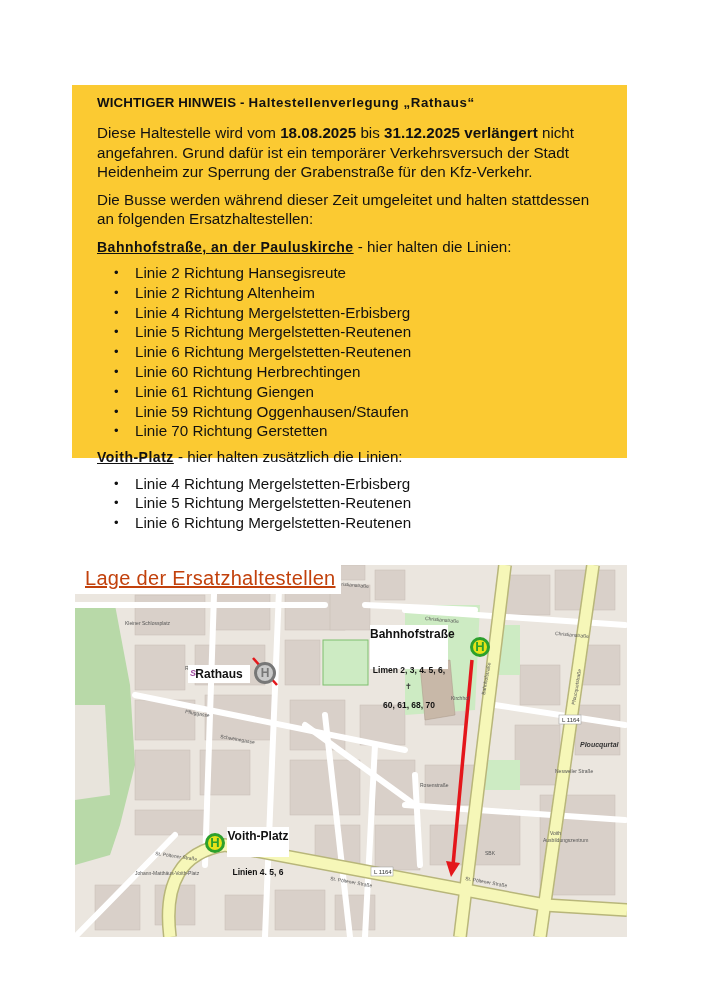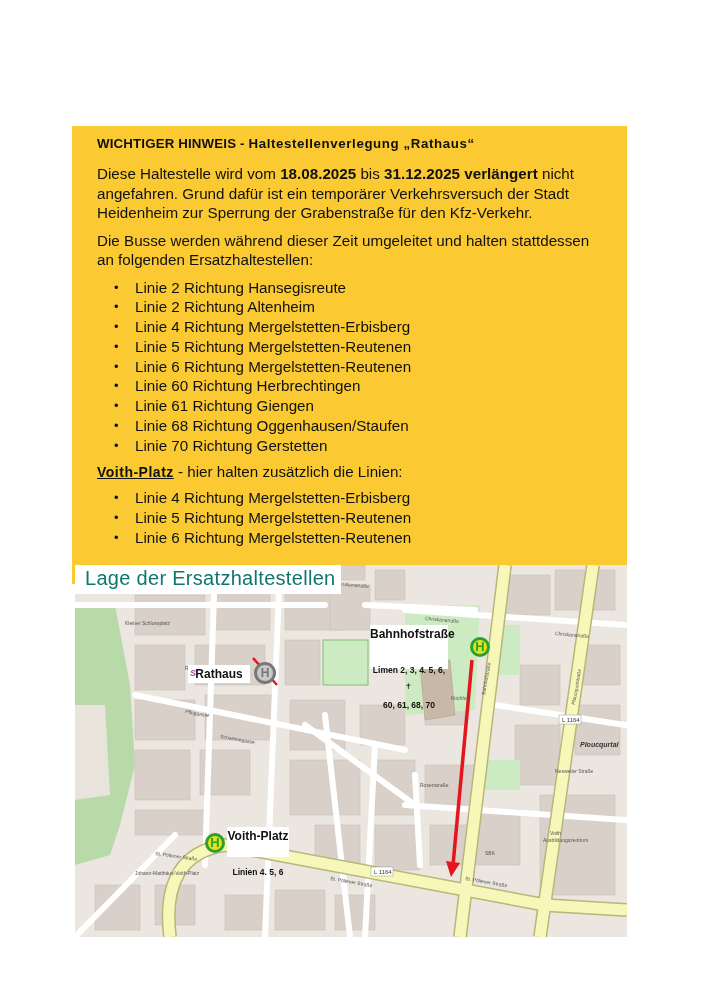--- a/index.html
+++ b/index.html
@@ -1,54 +1,57 @@
 <!DOCTYPE html>
 <html><head>
 <meta charset="utf-8">
 <style>
   html, body { margin:0; padding:0; background:#ffffff; }
   body { width:710px; height:1004px; position:relative; overflow:hidden; font-family:"Liberation Sans", sans-serif; color:#111; }
-  .notice { position:absolute; left:72px; top:85px; width:555px; height:458px; background:#fbca32; box-sizing:border-box; padding:10px 24px 0 25px;margin-top:41px; }
+  .notice { position:absolute; left:72px; top:85px; width:555px; height:373px; background:#fbca32; box-sizing:border-box; padding:10px 24px 0 25px; }
   .notice h1 { margin:0 0 13px 0; font-size:13.3px; font-weight:bold; letter-spacing:0.15px; }
   .notice h1 .sub { letter-spacing:0.6px; }
   .notice p { margin:0 0 8px 0; font-size:15.2px; line-height:19.5px; }
   .notice p b { font-weight:bold; }
   .section-head { margin:0 0 6px 0; font-size:15.2px; line-height:19.5px; }
   .section-head .place { font-weight:bold; text-decoration:underline; letter-spacing:0.5px; font-size:14px; }
   ul.lines { list-style:none; margin:0 0 6px 0; padding:0 0 0 17px; }
   ul.lines li { font-size:15.2px; line-height:19.8px; position:relative; padding-left:21px; }
   ul.lines li::before { content:"•"; position:absolute; left:0; top:0; font-size:13px; }
   .map { position:absolute; left:75px; top:565px; width:552px; height:372px; background:#ebe6df; overflow:hidden; }
   .map svg { position:absolute; left:0; top:0; }
-  .map-title { position:absolute; left:0; top:0; background:#fff; padding:2px 6px 4px 10px; font-size:20px; color:#0f766e; letter-spacing:0.3px; }
+  .map-title { position:absolute; left:0; top:0; background:#fff; padding:2px 6px 4px 10px; font-size:20px; color:#c2410c; letter-spacing:0.3px;text-decoration:underline; }
   .callout { position:absolute; background:#fff; text-align:center; font-weight:bold; color:#111; }
   .callout .name { font-size:12px; display:block; }
   .callout .lines-txt { font-size:8.5px; display:block; line-height:11px;margin-top:24px; }
   .stop { position:absolute; width:20px; height:20px; border-radius:50%; background:#e5e21a; border:3px solid #2ca02c; box-sizing:border-box; text-align:center; font-weight:bold; font-size:13px; line-height:14px; color:#2ca02c; }
   .stop-closed { position:absolute; width:22px; height:22px; border-radius:50%; background:#c9c9c9; border:3px solid #777; box-sizing:border-box; text-align:center; font-weight:bold; font-size:12px; line-height:16px; color:#777; }
 </style>
 </head>
 <body>
 
 <div class="notice">
   <h1>
     <span>WICHTIGER HINWEIS - </span><span class="sub">Haltestellenverlegung „Rathaus“</span>
   </h1>
   <p><span>Diese Haltestelle wird vom </span><b>18.08.2025</b><span> bis </span><b>31.12.2025</b><span> </span><b>verlängert</b><span> nicht angefahren. Grund dafür ist ein temporärer Verkehrsversuch der Stadt Heidenheim zur Sperrung der Grabenstraße für den Kfz-Verkehr.</span></p>
   <p>Die Busse werden während dieser Zeit umgeleitet und halten stattdessen an folgenden Ersatzhaltestellen:</p>
 
+  <div class="section-head">
+    <span class="place">Bahnhofstraße, an der Pauluskirche</span><span> -  hier halten die Linien:</span>
+  </div>
   <ul class="lines">
     <li>Linie 2 Richtung Hansegisreute</li>
     <li>Linie 2 Richtung Altenheim</li>
     <li>Linie 4 Richtung Mergelstetten-Erbisberg</li>
     <li>Linie 5 Richtung Mergelstetten-Reutenen</li>
     <li>Linie 6 Richtung Mergelstetten-Reutenen</li>
     <li>Linie 60 Richtung Herbrechtingen</li>
     <li>Linie 61 Richtung Giengen</li>
-    <li>Linie 68 Richtung Oggenhausen/Staufen</li>
+    <li>Linie 59 Richtung Oggenhausen/Staufen</li>
     <li>Linie 70 Richtung Gerstetten</li>
   </ul>
 
   <div class="section-head">
     <span class="place">Voith-Platz</span><span> -  hier halten zusätzlich die Linien:</span>
   </div>
   <ul class="lines">
     <li>Linie 4 Richtung Mergelstetten-Erbisberg</li>
     <li>Linie 5 Richtung Mergelstetten-Reutenen</li>
     <li>Linie 6 Richtung Mergelstetten-Reutenen</li>

